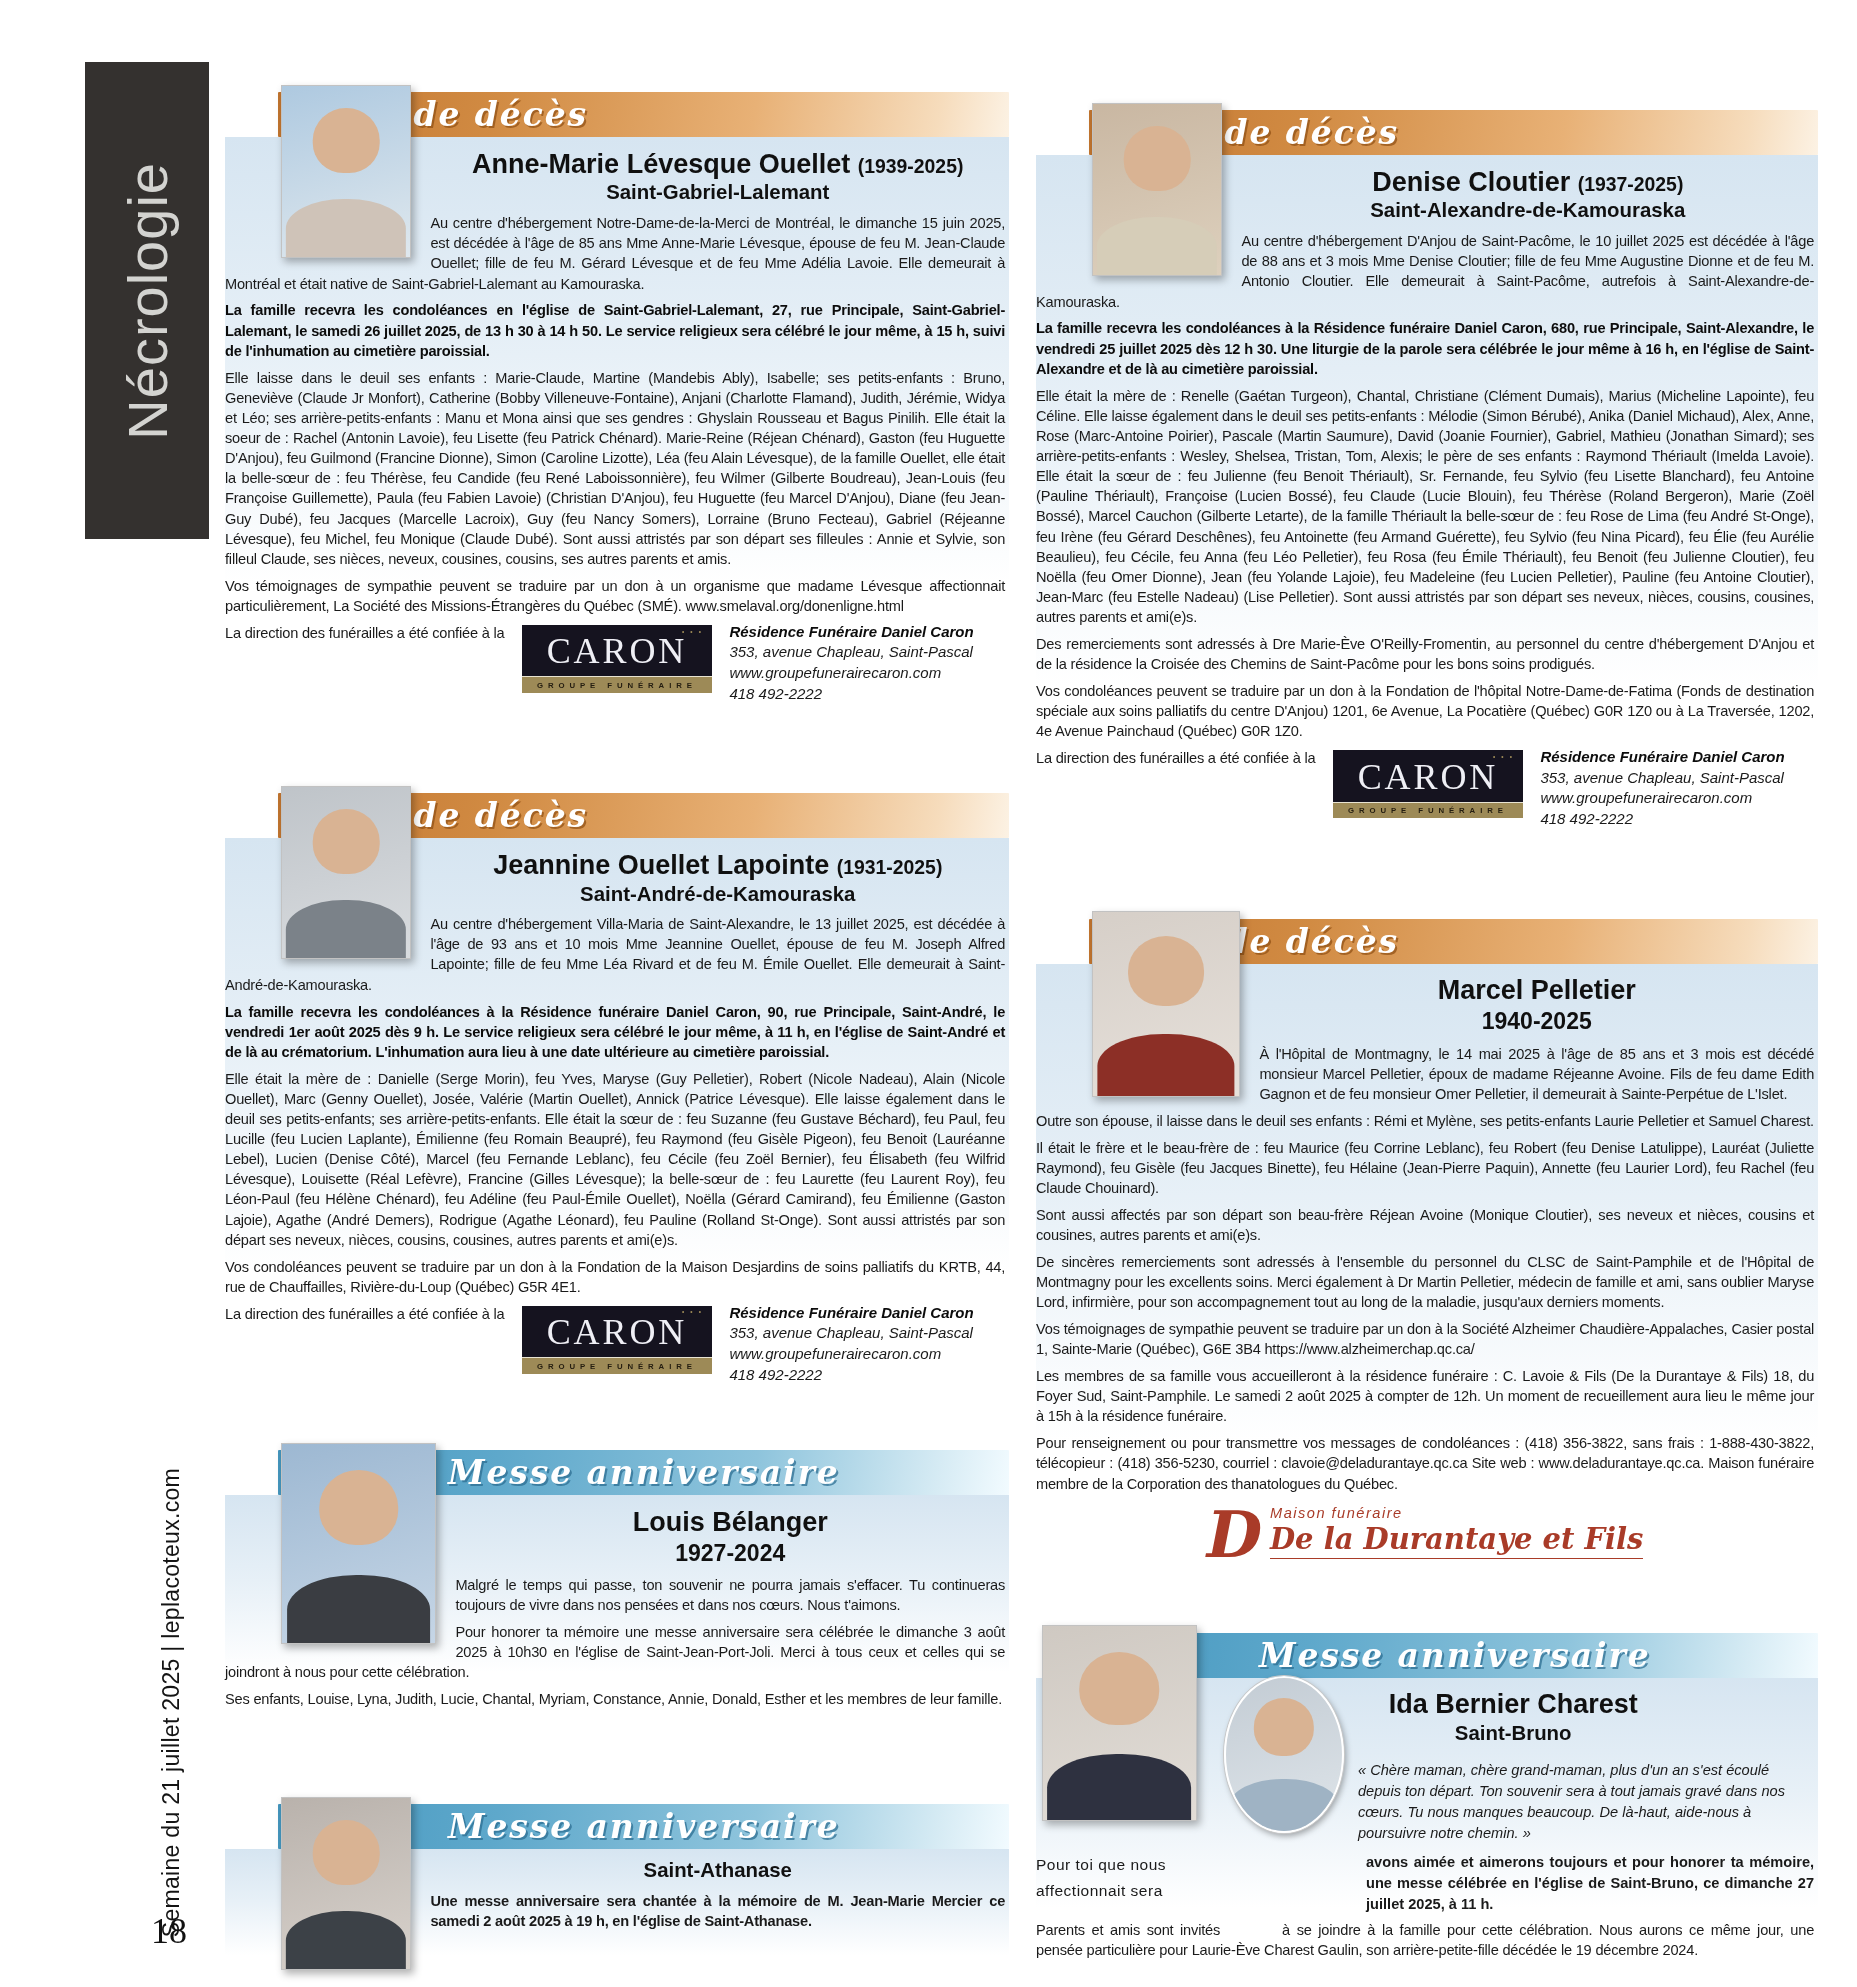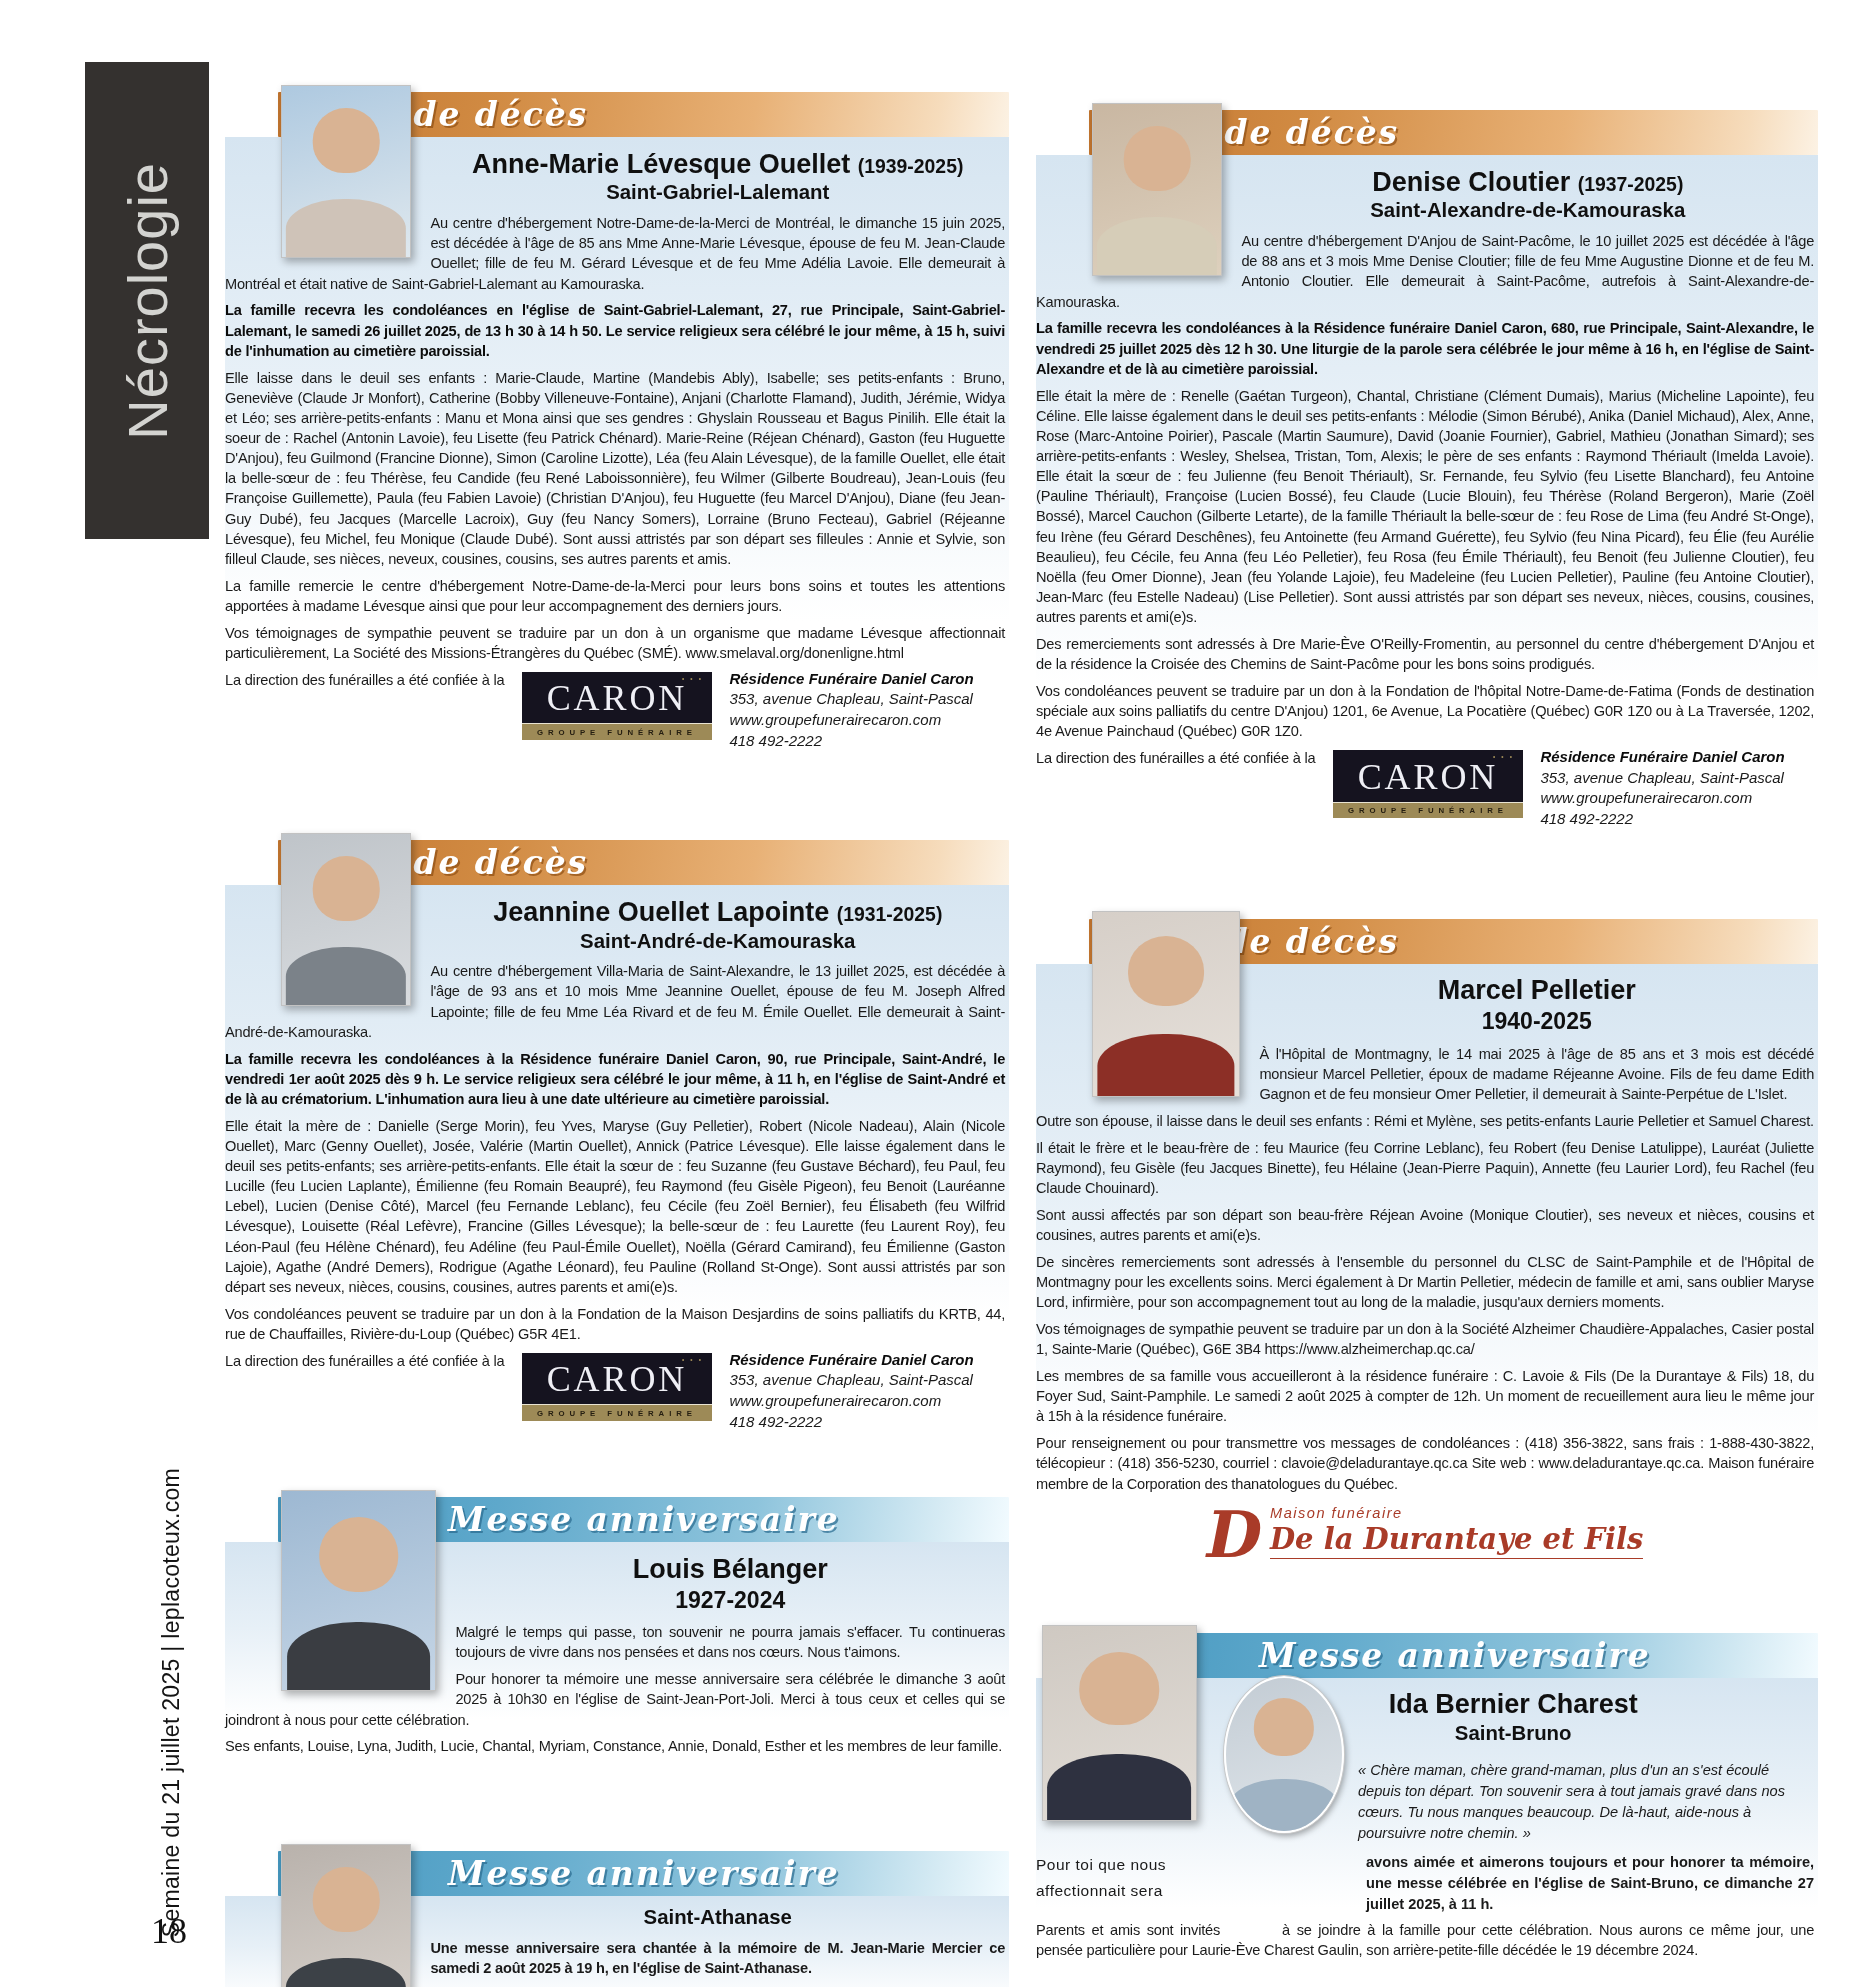--- a/index.html
+++ b/index.html
@@ -116,21 +116,20 @@
           <div class="portrait photo v-annemarie"></div>
           <h2 class="name">
             <span>Anne-Marie Lévesque Ouellet</span>
             <span class="years">(1939-2025)</span>
           </h2>
           <h3 class="place">Saint-Gabriel-Lalemant</h3>
           <div>
               <p class="para">Au centre d'hébergement Notre-Dame-de-la-Merci de Montréal, le dimanche 15 juin 2025, est décédée à l'âge de 85 ans Mme Anne-Marie Lévesque, épouse de feu M. Jean-Claude Ouellet; fille de feu M. Gérard Lévesque et de feu Mme Adélia Lavoie. Elle demeurait à Montréal et était native de Saint-Gabriel-Lalemant au Kamouraska.</p>
               <p class="para bold">La famille recevra les condoléances en l'église de Saint-Gabriel-Lalemant, 27, rue Principale, Saint-Gabriel-Lalemant, le samedi 26 juillet 2025, de 13 h 30 à 14 h 50. Le service religieux sera célébré le jour même, à 15 h, suivi de l'inhumation au cimetière paroissial.</p>
               <p class="para">Elle laisse dans le deuil ses enfants : Marie-Claude, Martine (Mandebis Ably), Isabelle; ses petits-enfants : Bruno, Geneviève (Claude Jr Monfort), Catherine (Bobby Villeneuve-Fontaine), Anjani (Charlotte Flamand), Judith, Jérémie, Widya et Léo; ses arrière-petits-enfants : Manu et Mona ainsi que ses gendres : Ghyslain Rousseau et Bagus Pinilih. Elle était la soeur de : Rachel (Antonin Lavoie), feu Lisette (feu Patrick Chénard). Marie-Reine (Réjean Chénard), Gaston (feu Huguette D'Anjou), feu Guilmond (Francine Dionne), Simon (Caroline Lizotte), Léa (feu Alain Lévesque), de la famille Ouellet, elle était la belle-sœur de : feu Thérèse, feu Candide (feu René Laboissonnière), feu Wilmer (Gilberte Boudreau), Jean-Louis (feu Françoise Guillemette), Paula (feu Fabien Lavoie) (Christian D'Anjou), feu Huguette (feu Marcel D'Anjou), Diane (feu Jean-Guy Dubé), feu Jacques (Marcelle Lacroix), Guy (feu Nancy Somers), Lorraine (Bruno Fecteau), Gabriel (Réjeanne Lévesque), feu Michel, feu Monique (Claude Dubé). Sont aussi attristés par son départ ses filleules : Annie et Sylvie, son filleul Claude, ses nièces, neveux, cousines, cousins, ses autres parents et amis.</p>
-              <p class="para">La famille remercie le centre d'hébergement Notre-Dame-de-la-Merci pour leurs bons soins et toutes les attentions apportées à madame Lévesque ainsi que pour leur accompagnement des derniers jours.</p>
               <p class="para">Vos témoignages de sympathie peuvent se traduire par un don à un organisme que madame Lévesque affectionnait particulièrement, La Société des Missions-Étrangères du Québec (SMÉ). www.smelaval.org/donenligne.html</p>
             </div>
           <div class="direction-row">
             <p class="para lead">La direction des funérailles a été confiée à la</p>
             <div class="caron">
               <div class="caron-main">
                 <span class="caron-dots">• • •</span>
                 <span>CARON</span>
               </div>
               <div class="caron-band">GROUPE FUNÉRAIRE</div>

